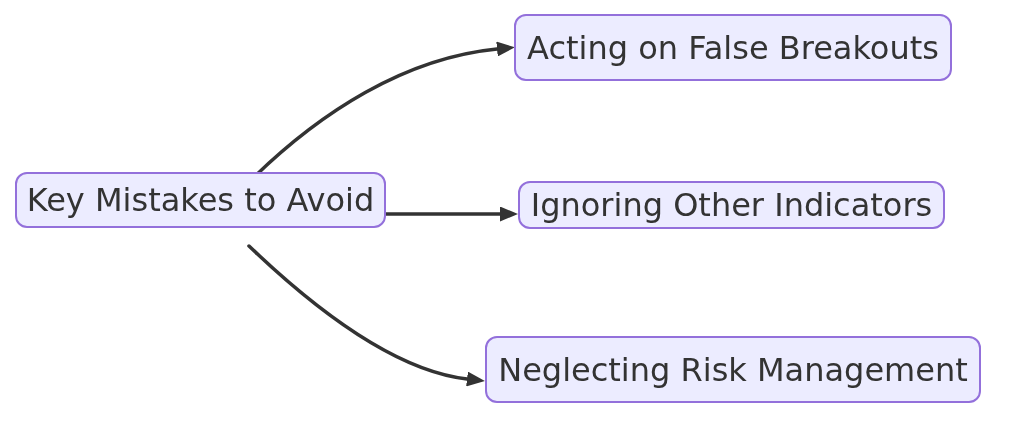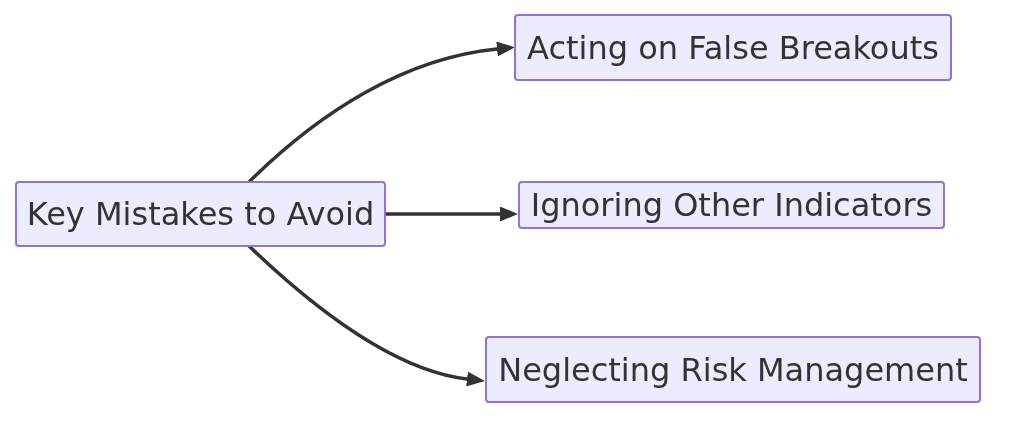--- a/index.html
+++ b/index.html
@@ -33,30 +33,30 @@
     fill: none;
     stroke: var(--edge);
     stroke-width: 3.5px;
     stroke-linecap: round;
   }
   .arrowhead-shape { fill: var(--edge); stroke: none; }
   .node {
     position: absolute;
     background: var(--node-fill);
     border: 2px solid var(--node-border);
-    border-radius: 4px;
+    border-radius: 12px;
     display: flex;
     align-items: center;
     justify-content: center;
     color: var(--node-text);
     font-size: 32px;
     line-height: 1;
     white-space: nowrap;
   }
-  .node-root   { left: 15px;  top: 181px; width: 371px; height: 66px; }
+  .node-root   { left: 15px;  top: 172px; width: 371px; height: 56px; }
   .node-child1 { left: 514px; top: 14px;  width: 438px; height: 67px; }
   .node-child2 { left: 518px; top: 181px; width: 427px; height: 48px; }
   .node-child3 { left: 485px; top: 336px; width: 496px; height: 67px; }
 </style>
 </head>
 <body>
 
 <div class="canvas">
 
   <svg class="edges-layer" viewBox="0 0 1010 436" xmlns="http://www.w3.org/2000/svg">

